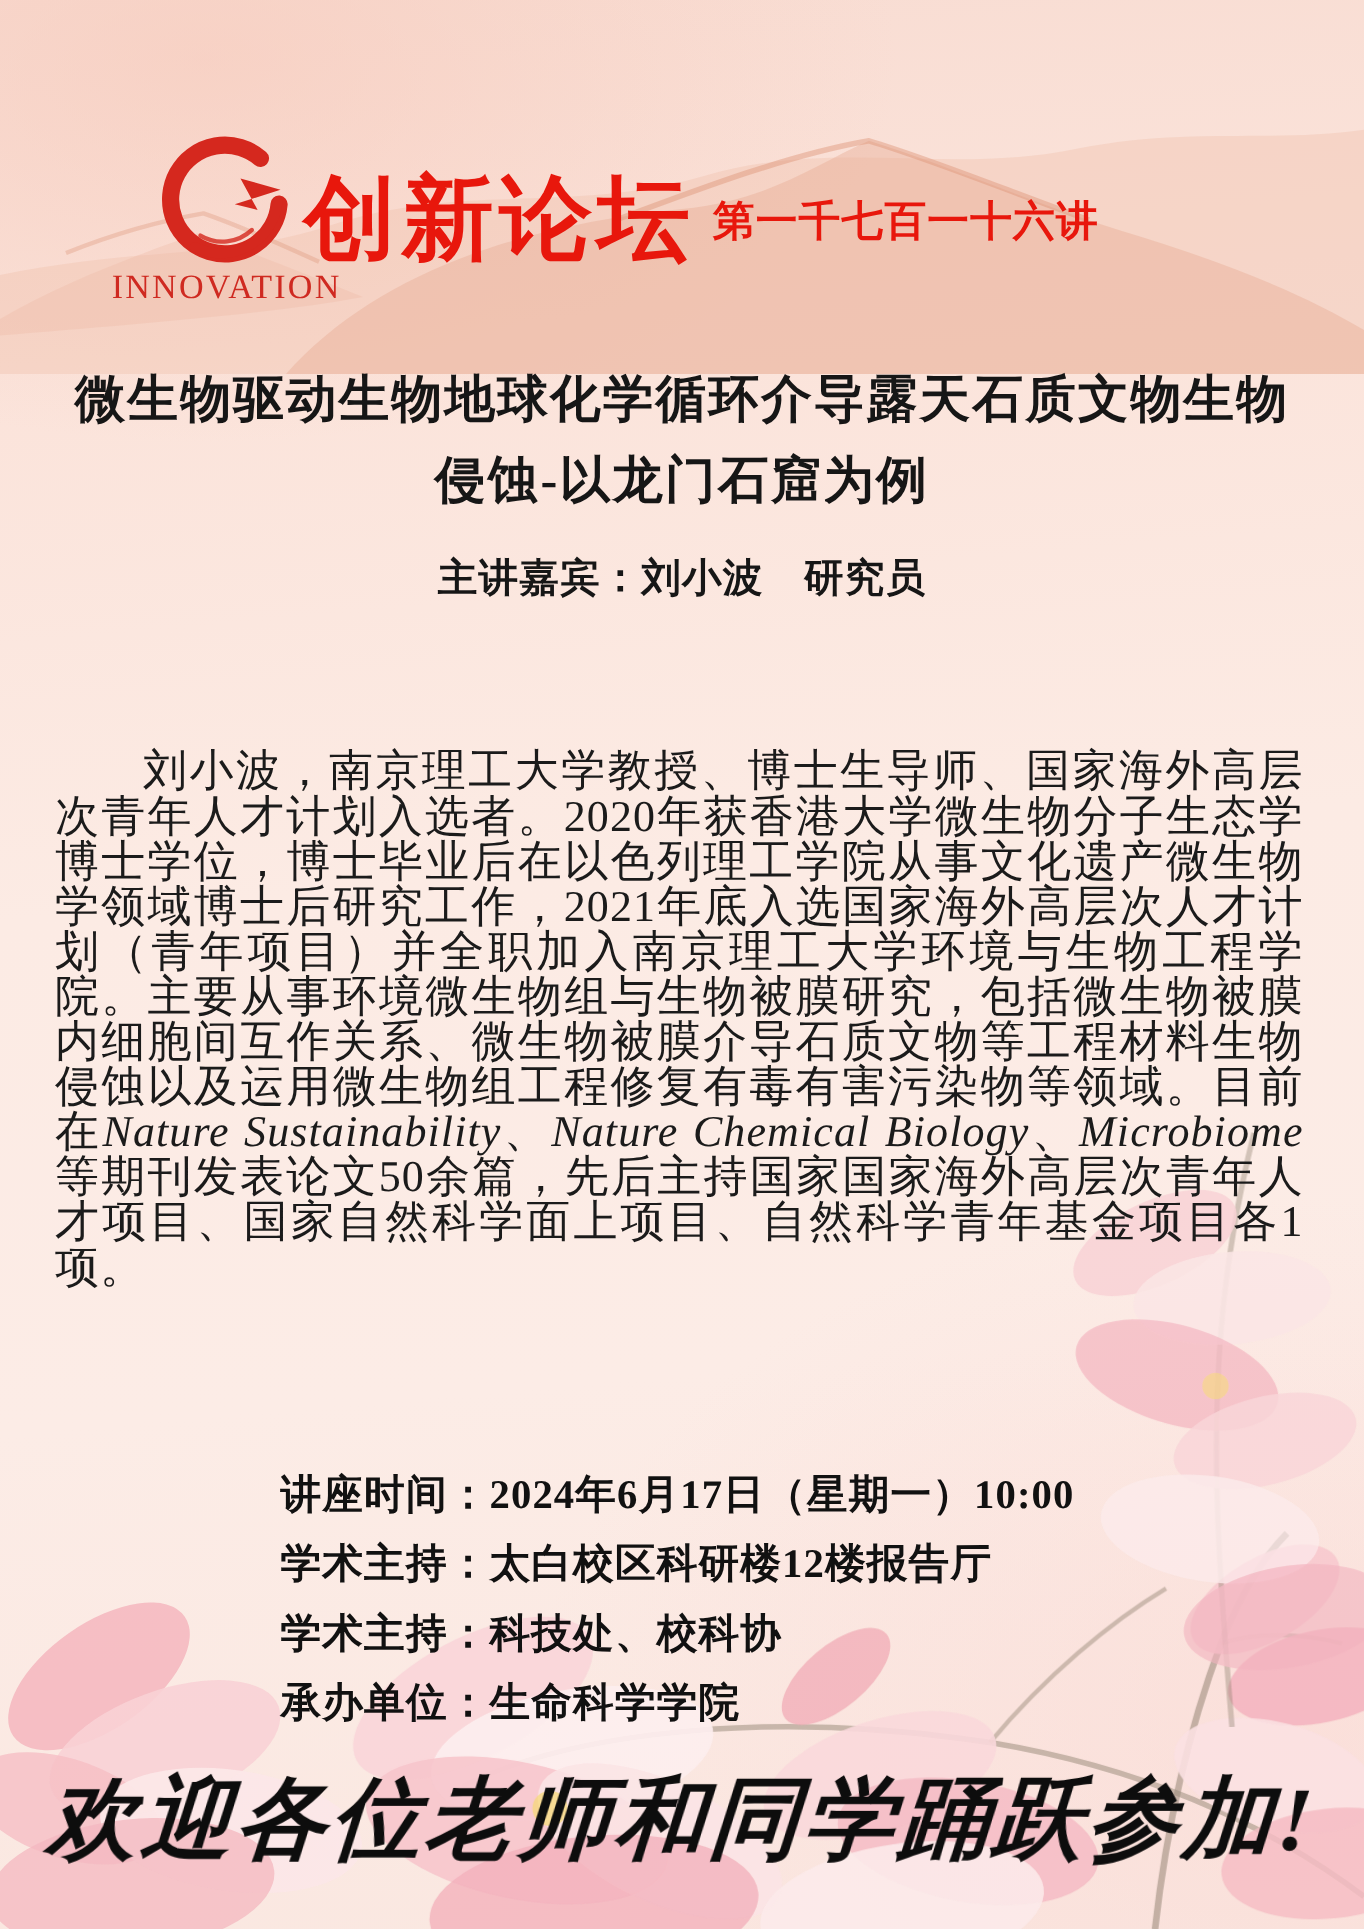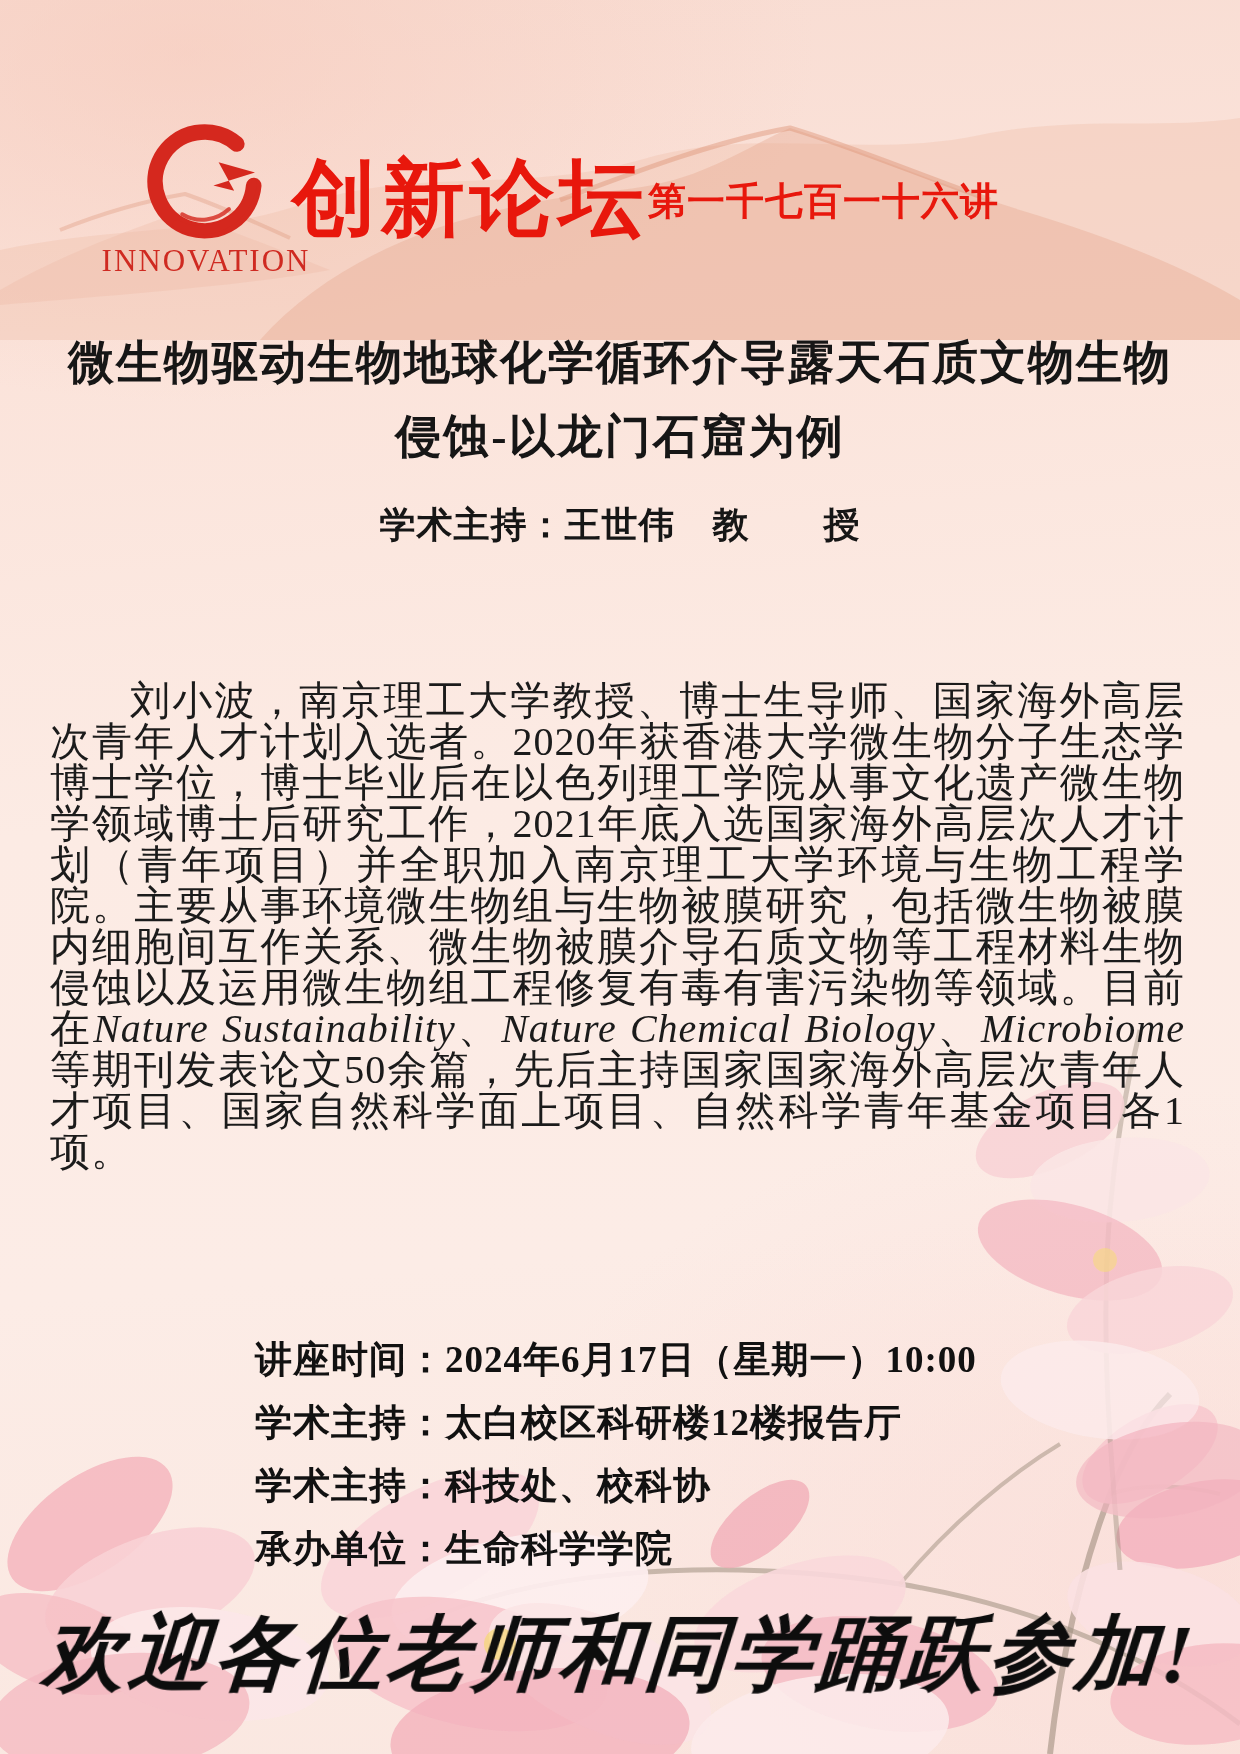--- a/index.html
+++ b/index.html
@@ -22,21 +22,21 @@
   .bg-flowers-right{right:0;top:1010px;width:420px;height:560px;}
 
   
   .logo-icon{position:absolute;left:138px;top:118px;width:130px;height:130px;}
   .logo-word{
     position:absolute;left:86px;top:243px;width:240px;
     text-align:center;font-size:31px;letter-spacing:2px;
     color:#cf2a21;font-family:Liberation Serif, serif;
   }
   .forum-title{
-    position:absolute;left:292px;top:142px;
+    position:absolute;left:276px;top:142px;
     font-family:"Liberation Sans","DejaVu Sans",sans-serif;
     font-weight:bold;font-size:84px;letter-spacing:5px;color:#e8170c;
   }
   .lecture-number{
     position:absolute;left:648px;top:176px;
     font-family:"Liberation Sans","DejaVu Sans",sans-serif;
     font-weight:bold;font-size:38px;letter-spacing:1px;color:#e8170c;
   }
 
   
@@ -145,21 +145,21 @@
 
   <div class="forum-title">创新论坛</div>
   <div class="lecture-number">第一千七百一十六讲</div>
 
   <div class="main-title">
     <span>微生物驱动生物地球化学循环介导露天石质文物生物</span><br>
     <span>侵蚀-以龙门石窟为例</span>
   </div>
 
   <div class="speakers">
-    <div>学术主持：王世伟　教　　授</div>
+    <div>主讲嘉宾：刘小波　研究员</div>
   </div>
 
   <p class="bio"><span>刘小波，南京理工大学教授、博士生导师、国家海外高层次青年人才计划入选者。2020年获香港大学微生物分子生态学博士学位，博士毕业后在以色列理工学院从事文化遗产微生物学领域博士后研究工作，2021年底入选国家海外高层次人才计划（青年项目）并全职加入南京理工大学环境与生物工程学院。主要从事环境微生物组与生物被膜研究，包括微生物被膜内细胞间互作关系、微生物被膜介导石质文物等工程材料生物侵蚀以及运用微生物组工程修复有毒有害污染物等领域。目前在</span><span class="journal">Nature Sustainability</span><span>、</span><span class="journal">Nature Chemical Biology</span><span>、</span><span class="journal">Microbiome</span><span>等期刊发表论文50余篇，先后主持国家国家海外高层次青年人才项目、国家自然科学面上项目、自然科学青年基金项目各1项。</span></p>
 
   <div class="details">
     <div class="detail-row">
       <span>讲座时间：</span><span>2024年6月17日（星期一）10:00</span>
     </div>
     <div class="detail-row">
       <span>学术主持：</span><span>太白校区科研楼12楼报告厅</span>

